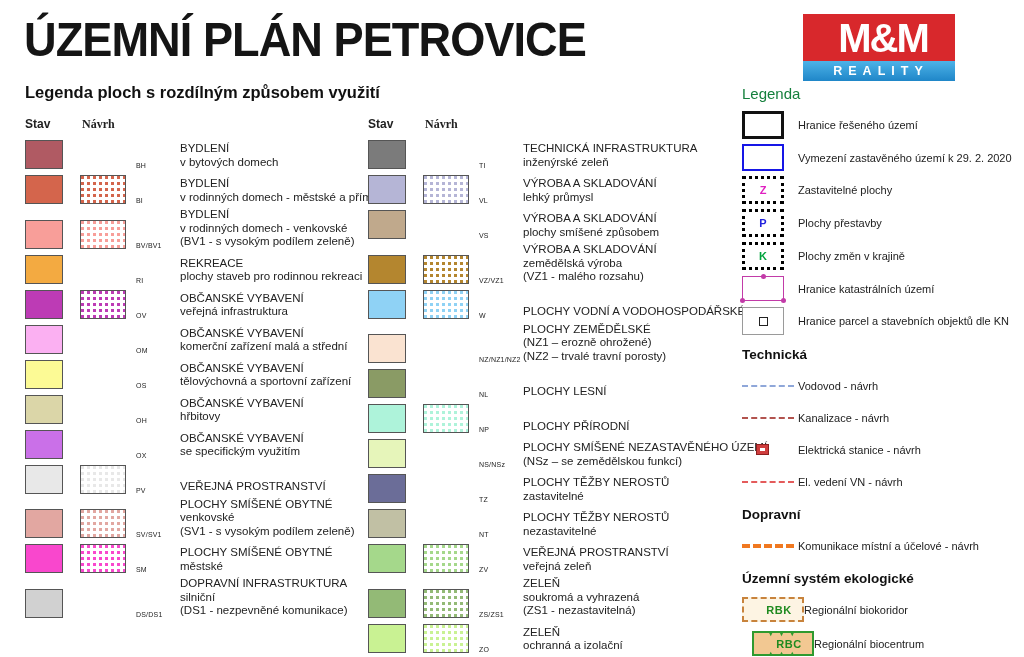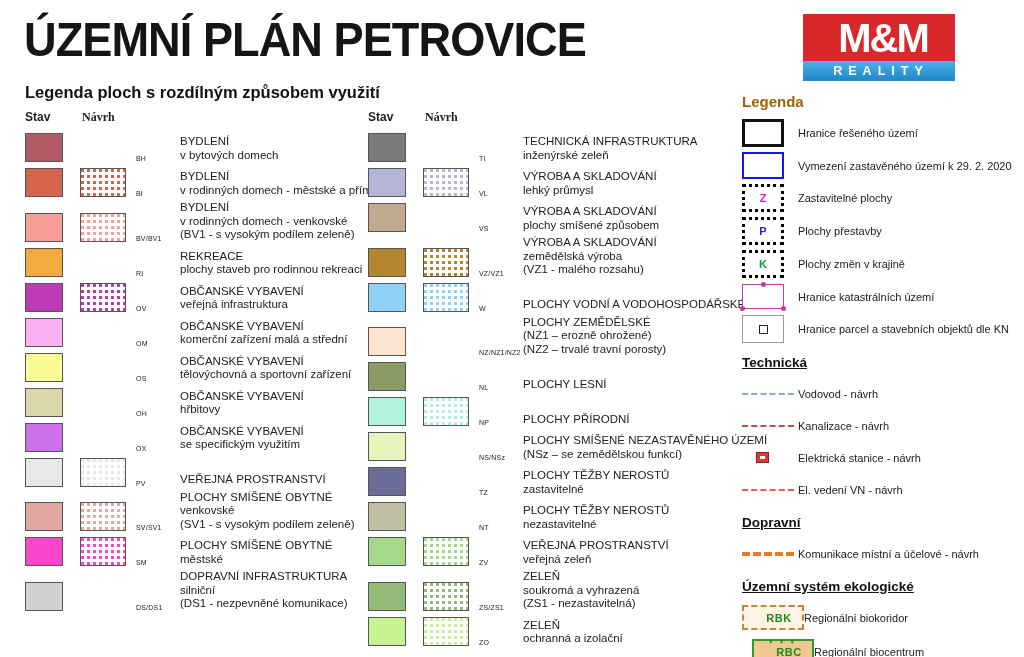--- a/index.html
+++ b/index.html
@@ -7,21 +7,21 @@
     width:1024px;height:657px;background:#fff;position:relative;overflow:hidden;
     font-family:"Liberation Sans", sans-serif;color:#222;
   }
   .title{
     position:absolute;left:24px;top:12px;font-size:48px;font-weight:bold;color:#151515;
     letter-spacing:-1px;transform:scaleX(.94);transform-origin:left top;white-space:nowrap;
   }
   .subtitle{position:absolute;left:25px;top:83px;font-size:16.5px;font-weight:bold;color:#111;white-space:nowrap;}
 
   
-  .group{position:absolute;top:110px;}
+  .group{position:absolute;top:117px;}
   .group-left{left:25px;width:345px;}
   .group-mid{left:368px;width:366px;}
   .group-headers{display:flex;font-size:12px;font-weight:bold;margin-bottom:6px;}
   .group-headers .h-stav{width:57px;}
   .group-headers .h-navrh{width:68px;font-family:Liberation Serif, serif;}
   .rows{display:flex;flex-direction:column;gap:4px;}
   .row{display:flex;align-items:flex-end;min-height:31px;}
   .swatch{width:38px;height:29px;border:1px solid #555;box-sizing:border-box;flex:0 0 auto;}
   .swatch.stav{margin-right:17px;}
   .swatch.navrh{width:46px;margin-right:10px;}
@@ -36,22 +36,22 @@
   .right{position:absolute;left:742px;top:14px;width:278px;}
   .logo{margin-left:61px;width:152px;}
   .logo-red{
     background:#d8282c;height:47px;display:flex;align-items:center;justify-content:center;
     color:#fff;font-size:40px;font-weight:bold;letter-spacing:-2px;line-height:1;padding-left:8px;
   }
   .logo-blue{
     background:linear-gradient(180deg,#4db3e8,#1f86c8);height:20px;display:flex;align-items:center;justify-content:center;
     color:#fff;font-size:12.5px;font-weight:bold;letter-spacing:6px;padding-left:4px;
   }
-  .r-h2{font-size:15px;font-weight:bold;color:#a16207;margin:12px 0 9px 0;}
-  .r-h3{font-size:13.5px;font-weight:bold;color:#111;margin:12px 0 10px 0;text-decoration:underline;}
+  .r-h2{font-size:15px;font-weight:normal;color:#15803d;margin:4px 0 9px 0;}
+  .r-h3{font-size:13.5px;font-weight:bold;color:#111;margin:12px 0 10px 0;}
   .r-item{display:flex;align-items:center;margin-bottom:5px;min-height:27px;}
   .r-icon-slot{flex:0 0 56px;display:flex;align-items:center;justify-content:flex-start;}
   .r-label{font-size:11px;color:#222;white-space:nowrap;}
 
   .icon-rect-black{width:36px;height:22px;border:3px solid #111;background:#fff;box-sizing:content-box;}
   .icon-rect-blue{width:38px;height:23px;border:2px solid #1616e6;background:#fff;}
   .icon-dotted{
     width:36px;height:22px;border:3px dotted #000;background:#fff;
     display:flex;align-items:center;justify-content:center;font-weight:bold;font-size:11px;
   }

